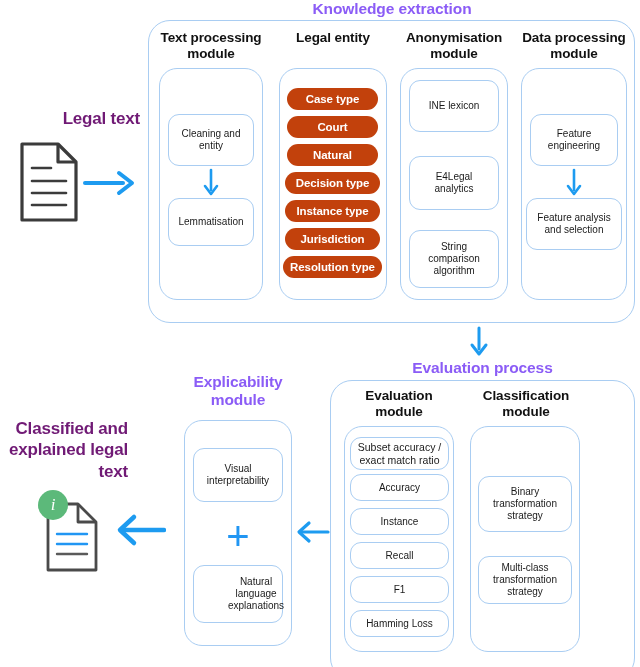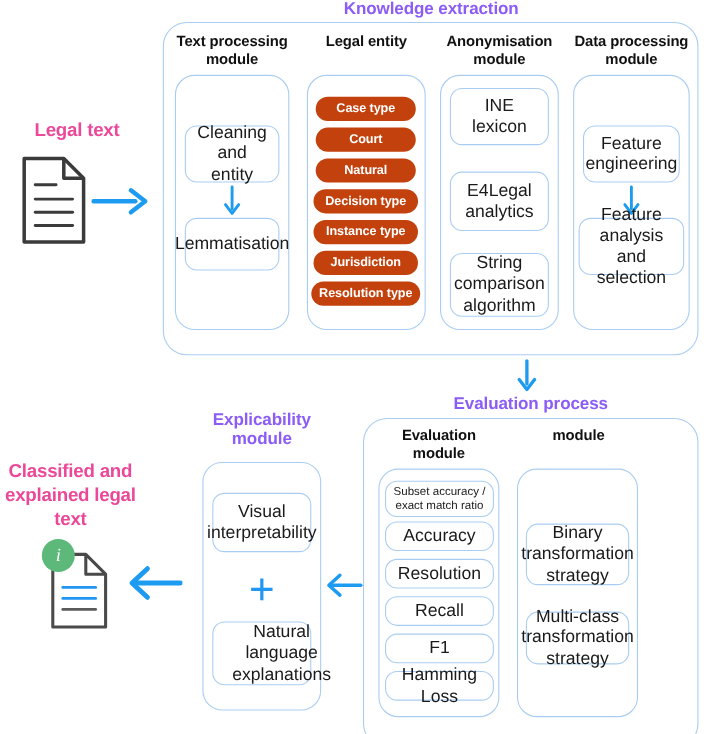--- a/index.html
+++ b/index.html
@@ -22,22 +22,22 @@
     font-weight: bold;
     font-size: 15.5px;
     text-align: center;
     color: #8b5cf6;
     line-height: 1.18;
     letter-spacing: -0.1px;
   }
   .big-label {
     font-weight: bold;
     font-size: 17px;
-    text-align: center;
-    color: #ec4899;
+    text-align: right;
+    color: #701a75;
     line-height: 1.25;
     letter-spacing: -0.2px;
   }
   .module-title {
     font-weight: bold;
     font-size: 13.5px;
     text-align: center;
     color: #111111;
     line-height: 1.2;
     letter-spacing: -0.1px;
@@ -58,21 +58,21 @@
   }
   .item-box {
     border: 1.1px solid #a9cdf2;
     border-radius: 11px;
     background: #ffffff;
     box-sizing: border-box;
     display: flex;
     align-items: center;
     justify-content: center;
     text-align: center;
-    font-size: 16px;
+    font-size: 10px;
     color: #1a1a1a;
     line-height: 1.2;
     padding: 2px 4px;
   }
   .pill {
     background: #c2410c;
     border-radius: 13px;
     color: #ffffff;
     font-size: 11.5px;
     font-weight: bold;
@@ -258,33 +258,34 @@
 <div class="abs item-box" style="left:350px; top:437px; width:99px; height:33px; font-size:10.5px;">
   <div>
     <div>Subset accuracy /</div>
     <div>exact match ratio</div>
   </div>
 </div>
 <div class="abs item-box" style="left:350px; top:474px; width:99px; height:27px;">
   <div>Accuracy</div>
 </div>
 <div class="abs item-box" style="left:350px; top:508px; width:99px; height:27px;">
-  <div>Resolution</div>
+  <div>Instance</div>
 </div>
 <div class="abs item-box" style="left:350px; top:542px; width:99px; height:27px;">
   <div>Recall</div>
 </div>
 <div class="abs item-box" style="left:350px; top:576px; width:99px; height:27px;">
   <div>F1</div>
 </div>
 <div class="abs item-box" style="left:350px; top:610px; width:99px; height:27px;">
   <div>Hamming Loss</div>
 </div>
 
 <div class="abs module-title" style="left:465px; top:388px; width:122px;">
+  <div>Classification</div>
   <div>module</div>
 </div>
 <div class="abs module-box" style="left:470px; top:426px; width:110px; height:226px;"></div>
 <div class="abs item-box" style="left:478px; top:476px; width:94px; height:56px;">
   <div>
     <div>Binary</div>
     <div>transformation</div>
     <div>strategy</div>
   </div>
 </div>

